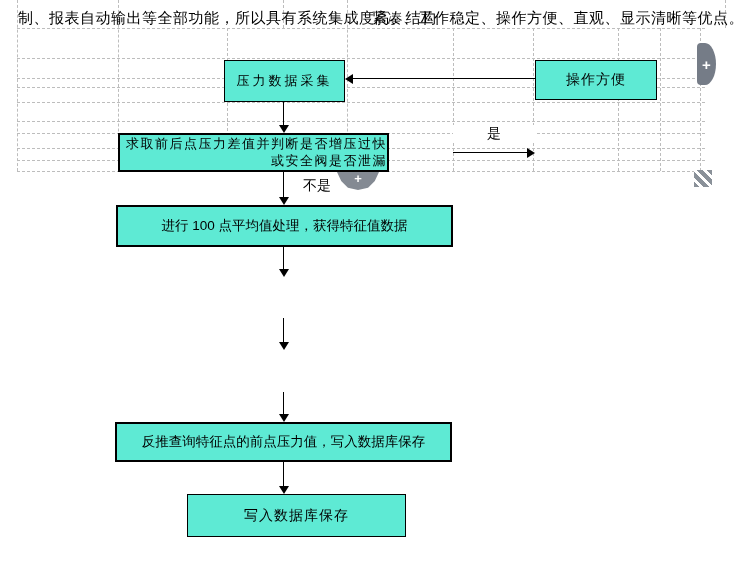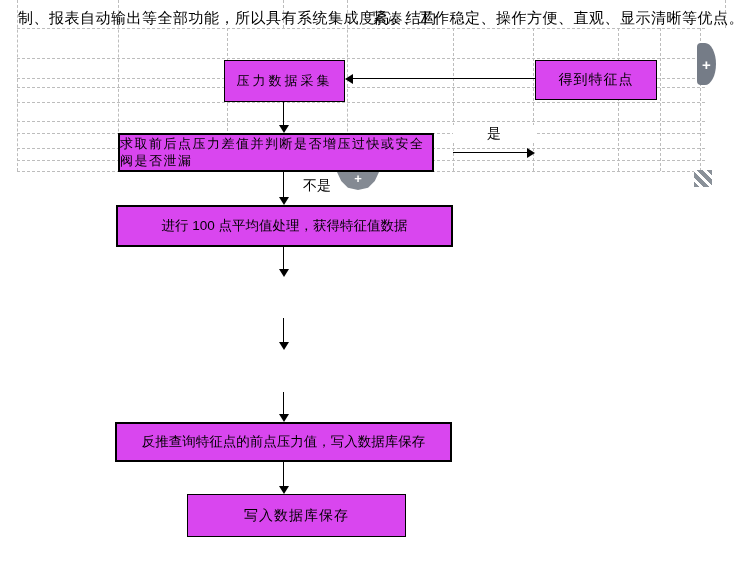--- a/index.html
+++ b/index.html
@@ -7,22 +7,22 @@
   #page{position:relative;width:734px;height:578px;background:#fff;overflow:hidden;}
 
   
   .grid-h{position:absolute;height:0;border-top:1px dashed #bdbdbd;z-index:1;}
   .grid-v{position:absolute;width:0;border-left:1px dashed #bdbdbd;z-index:1;}
 
   
   .toptext{position:absolute;top:9px;font-size:15px;color:#000;white-space:nowrap;z-index:2;letter-spacing:0.5px;}
 
   
-  .fbox{position:absolute;background:#d946ef;border:1px solid #000;display:flex;
-        align-items:center;justify-content:center;text-align:left;
+  .fbox{position:absolute;background:#5eead4;border:1px solid #000;display:flex;
+        align-items:center;justify-content:center;text-align:right;
         font-size:13px;color:#000;z-index:3;box-sizing:border-box;line-height:1.25;}
   .thick{border-width:2px;}
 
   
   .vline{position:absolute;width:1px;background:#000;z-index:2;}
   .hline{position:absolute;height:1px;background:#000;z-index:2;}
   .head-down{position:absolute;width:0;height:0;border-left:5px solid transparent;
              border-right:5px solid transparent;border-top:8px solid #000;z-index:2;}
   .head-left{position:absolute;width:0;height:0;border-top:5px solid transparent;
              border-bottom:5px solid transparent;border-right:8px solid #000;z-index:2;}
@@ -73,22 +73,22 @@
       <div class="grid-v" style="left: 618px; top: 28px; height: 143px;"></div>
       <div class="grid-v" style="left: 660px; top: 28px; height: 143px;"></div>
       <div class="grid-v" style="left: 700px; top: 28px; height: 143px;"></div>
       <div class="grid-v" style="left: 725px; top: 0px; height: 28px;"></div>
     </div>
 
   <div class="toptext" style="left:18px;">制、报表自动输出等全部功能，所以具有系统集成度高、结构</div>
   <div class="toptext" style="left:372px;">紧凑、工作稳定、操作方便、直观、显示清晰等优点。</div>
 
   <div class="fbox" style="left:224px;top:60px;width:121px;height:42px;letter-spacing:3px;">压力数据采集</div>
-  <div class="fbox" style="left:535px;top:60px;width:122px;height:40px;font-size:14px;letter-spacing:1px;">得到特征点</div>
-  <div class="fbox thick" style="left:118px;top:133px;width:316px;height:39px;letter-spacing:1.5px;">求取前后点压力差值并判断是否增压过快或安全阀是否泄漏</div>
+  <div class="fbox" style="left:535px;top:60px;width:122px;height:40px;font-size:14px;letter-spacing:1px;">操作方便</div>
+  <div class="fbox thick" style="left:118px;top:133px;width:271px;height:39px;letter-spacing:1.5px;">求取前后点压力差值并判断是否增压过快或安全阀是否泄漏</div>
   <div class="fbox thick" style="left:116px;top:205px;width:337px;height:42px;font-size:13.5px;">进行 100 点平均值处理，获得特征值数据</div>
   <div class="fbox thick" style="left:115px;top:422px;width:337px;height:40px;font-size:13.5px;">反推查询特征点的前点压力值，写入数据库保存</div>
   <div class="fbox" style="left:187px;top:494px;width:219px;height:43px;font-size:14px;letter-spacing:1px;">写入数据库保存</div>
 
   <div class="vline" style="left:283px;top:102px;height:25px;"></div>
   <div class="head-down" style="left:279px;top:125px;"></div>
 
   <div class="vline" style="left:283px;top:172px;height:27px;"></div>
   <div class="head-down" style="left:279px;top:197px;"></div>
 

